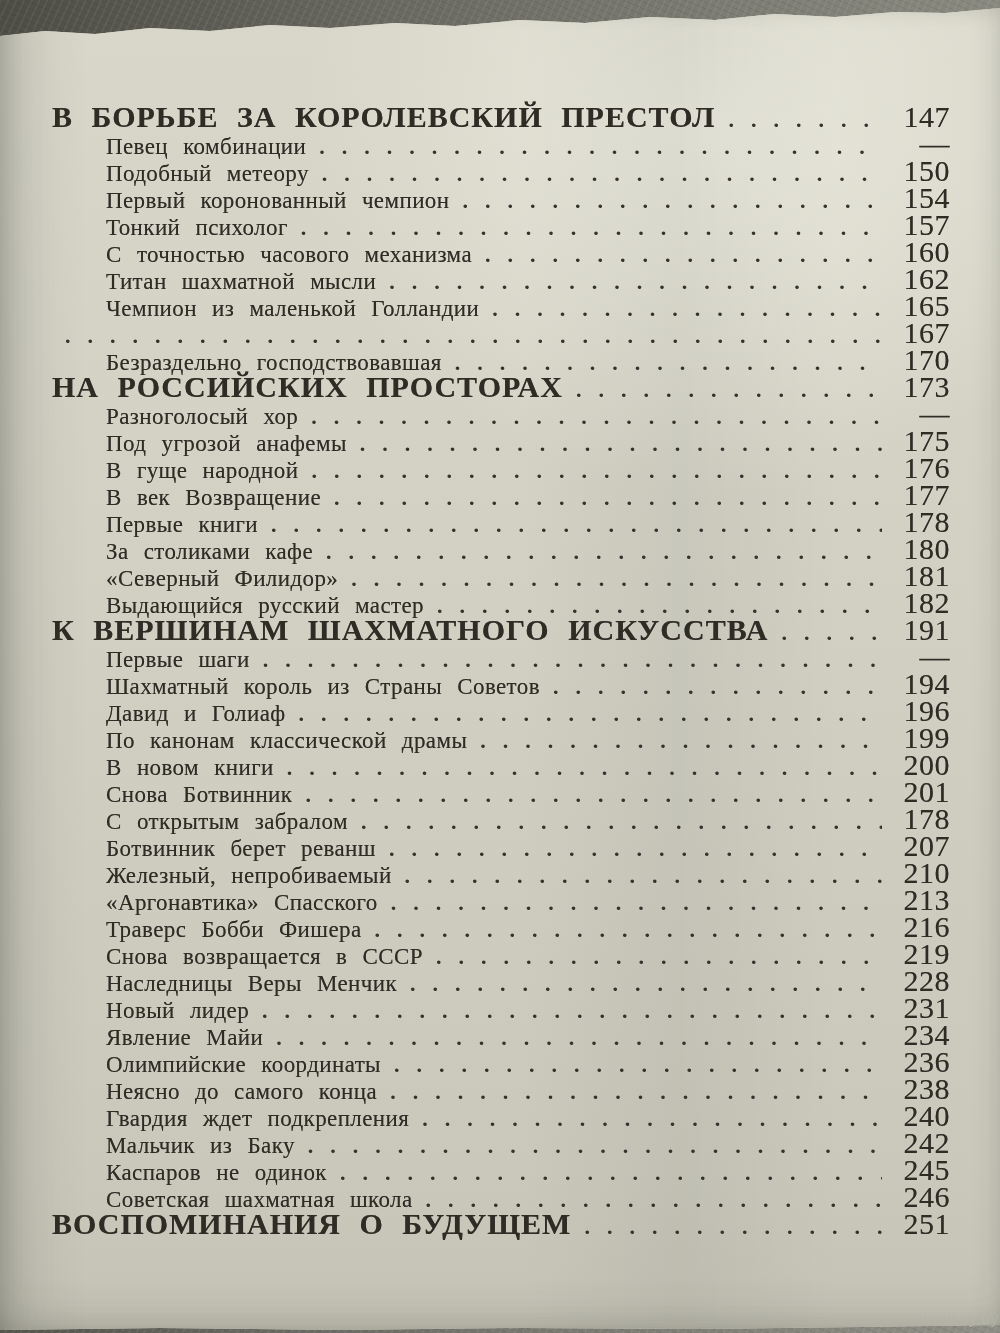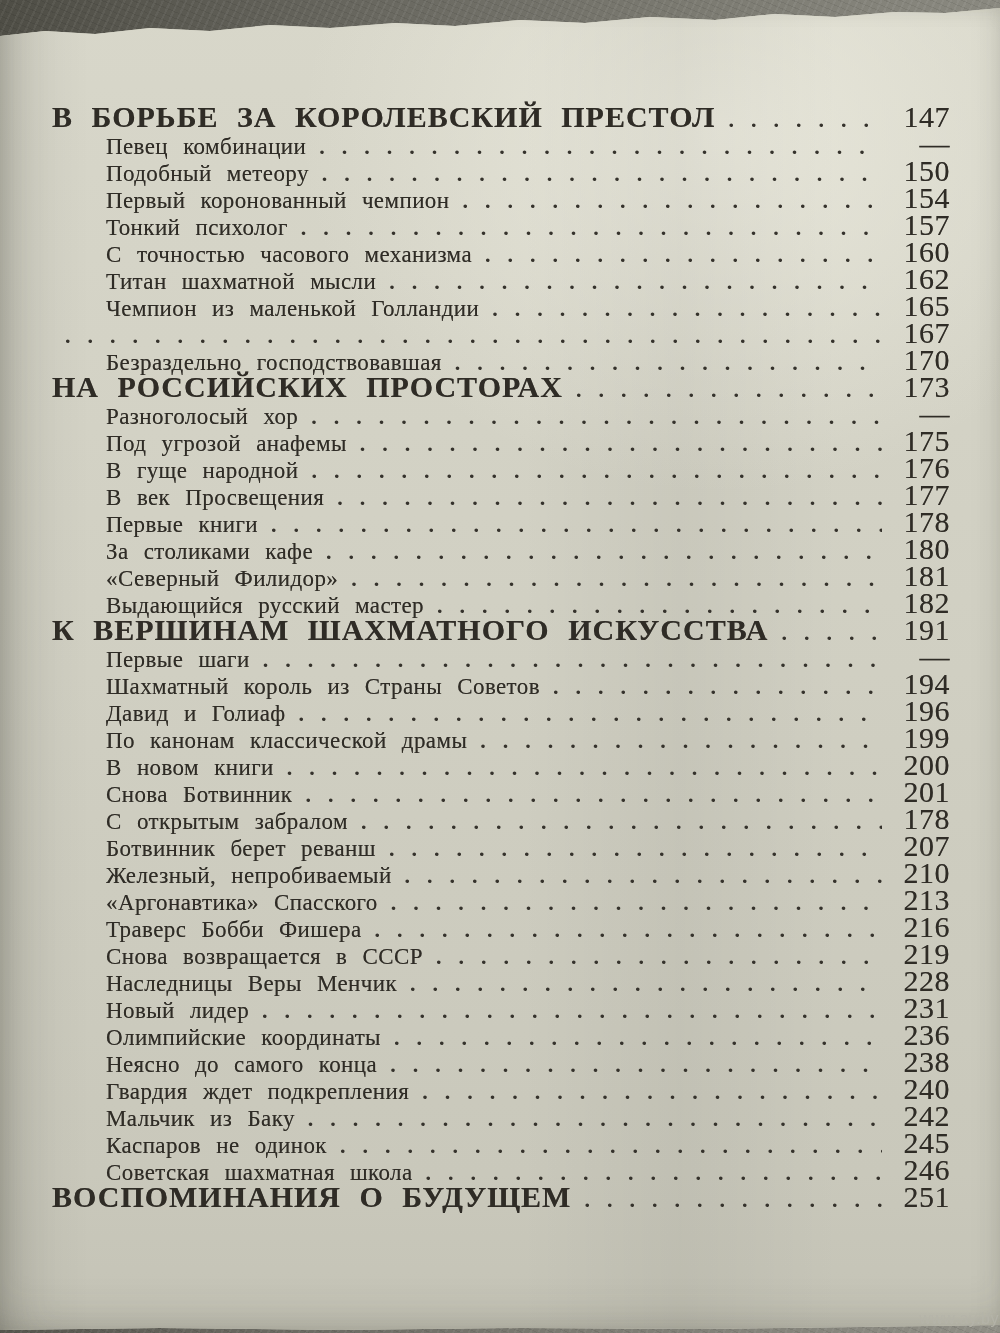--- a/index.html
+++ b/index.html
@@ -165,21 +165,21 @@
           <span class="title">Под угрозой анафемы</span>
           <span class="leader"></span>
           <span class="pagenum">175</span>
         </div>
         <div class="row entry">
           <span class="title">В гуще народной</span>
           <span class="leader"></span>
           <span class="pagenum">176</span>
         </div>
         <div class="row entry">
-          <span class="title">В век Просвещения</span>
+          <span class="title">В век Возвращение</span>
           <span class="leader"></span>
           <span class="pagenum">177</span>
         </div>
         <div class="row entry">
           <span class="title">Первые книги</span>
           <span class="leader"></span>
           <span class="pagenum">178</span>
         </div>
         <div class="row entry">
           <span class="title">За столиками кафе</span>
@@ -263,20 +263,25 @@
         </div>
         <div class="row entry">
           <span class="title">Наследницы Веры Менчик</span>
           <span class="leader"></span>
           <span class="pagenum">228</span>
         </div>
         <div class="row entry">
           <span class="title">Новый лидер</span>
           <span class="leader"></span>
           <span class="pagenum">231</span>
+        </div>
+        <div class="row entry">
+          <span class="title">Явление Майи</span>
+          <span class="leader"></span>
+          <span class="pagenum">234</span>
         </div>
         <div class="row entry">
           <span class="title">Олимпийские координаты</span>
           <span class="leader"></span>
           <span class="pagenum">236</span>
         </div>
         <div class="row entry">
           <span class="title">Неясно до самого конца</span>
           <span class="leader"></span>
           <span class="pagenum">238</span>

